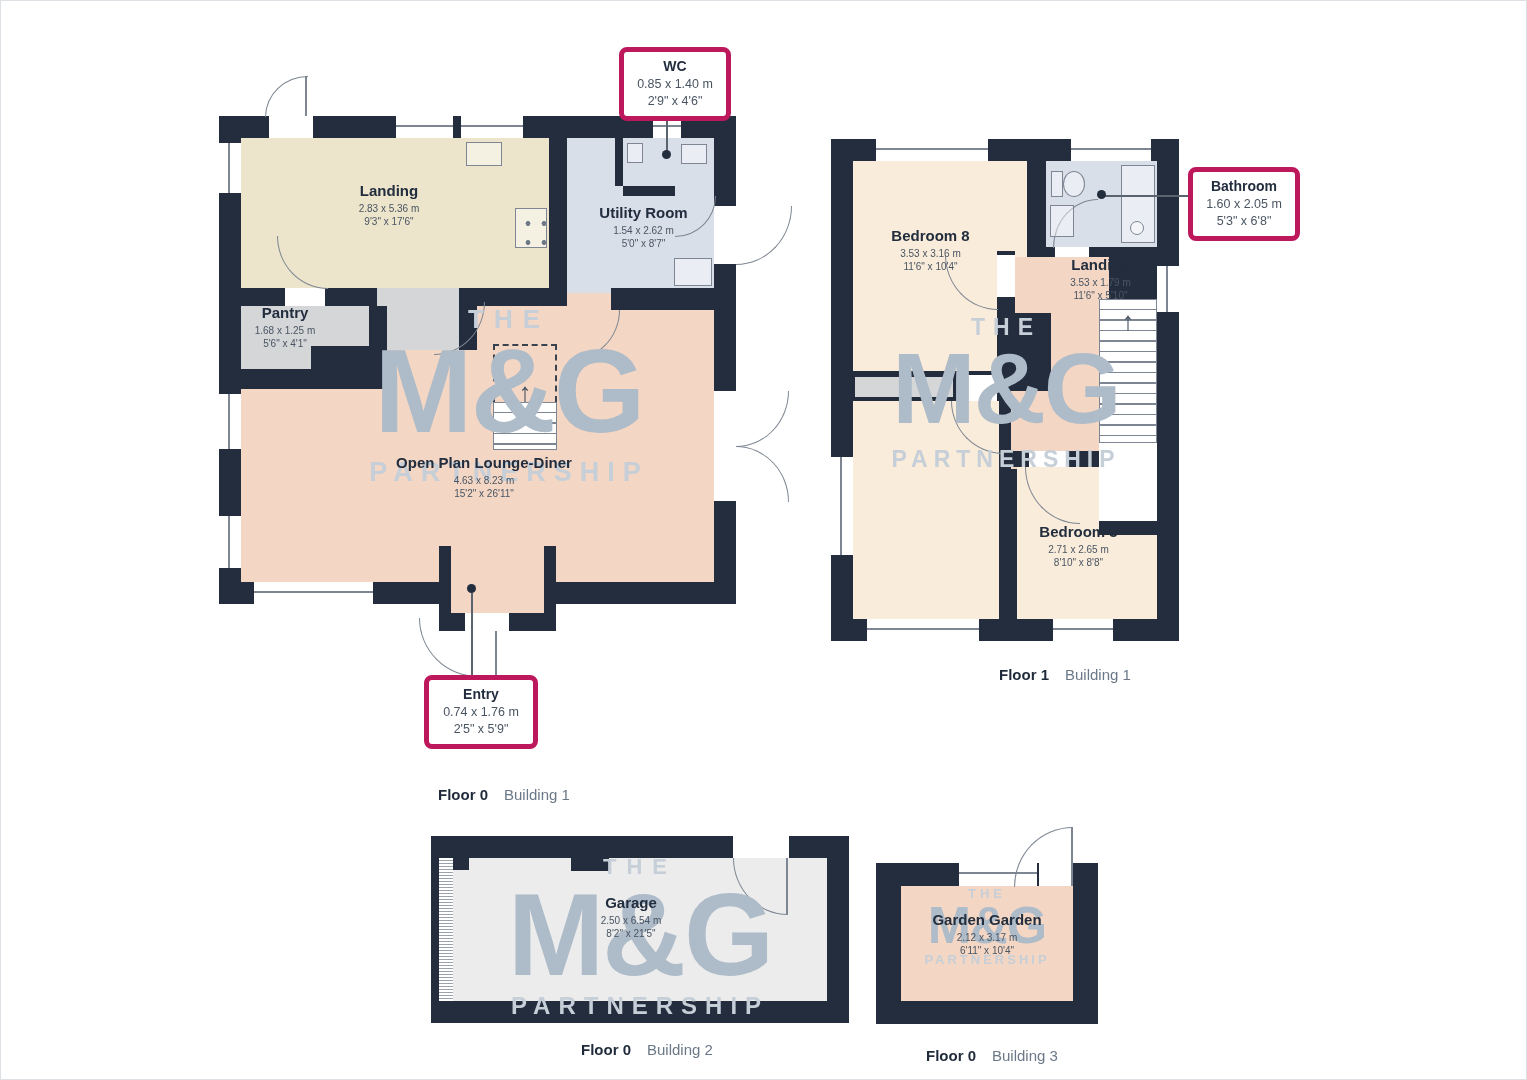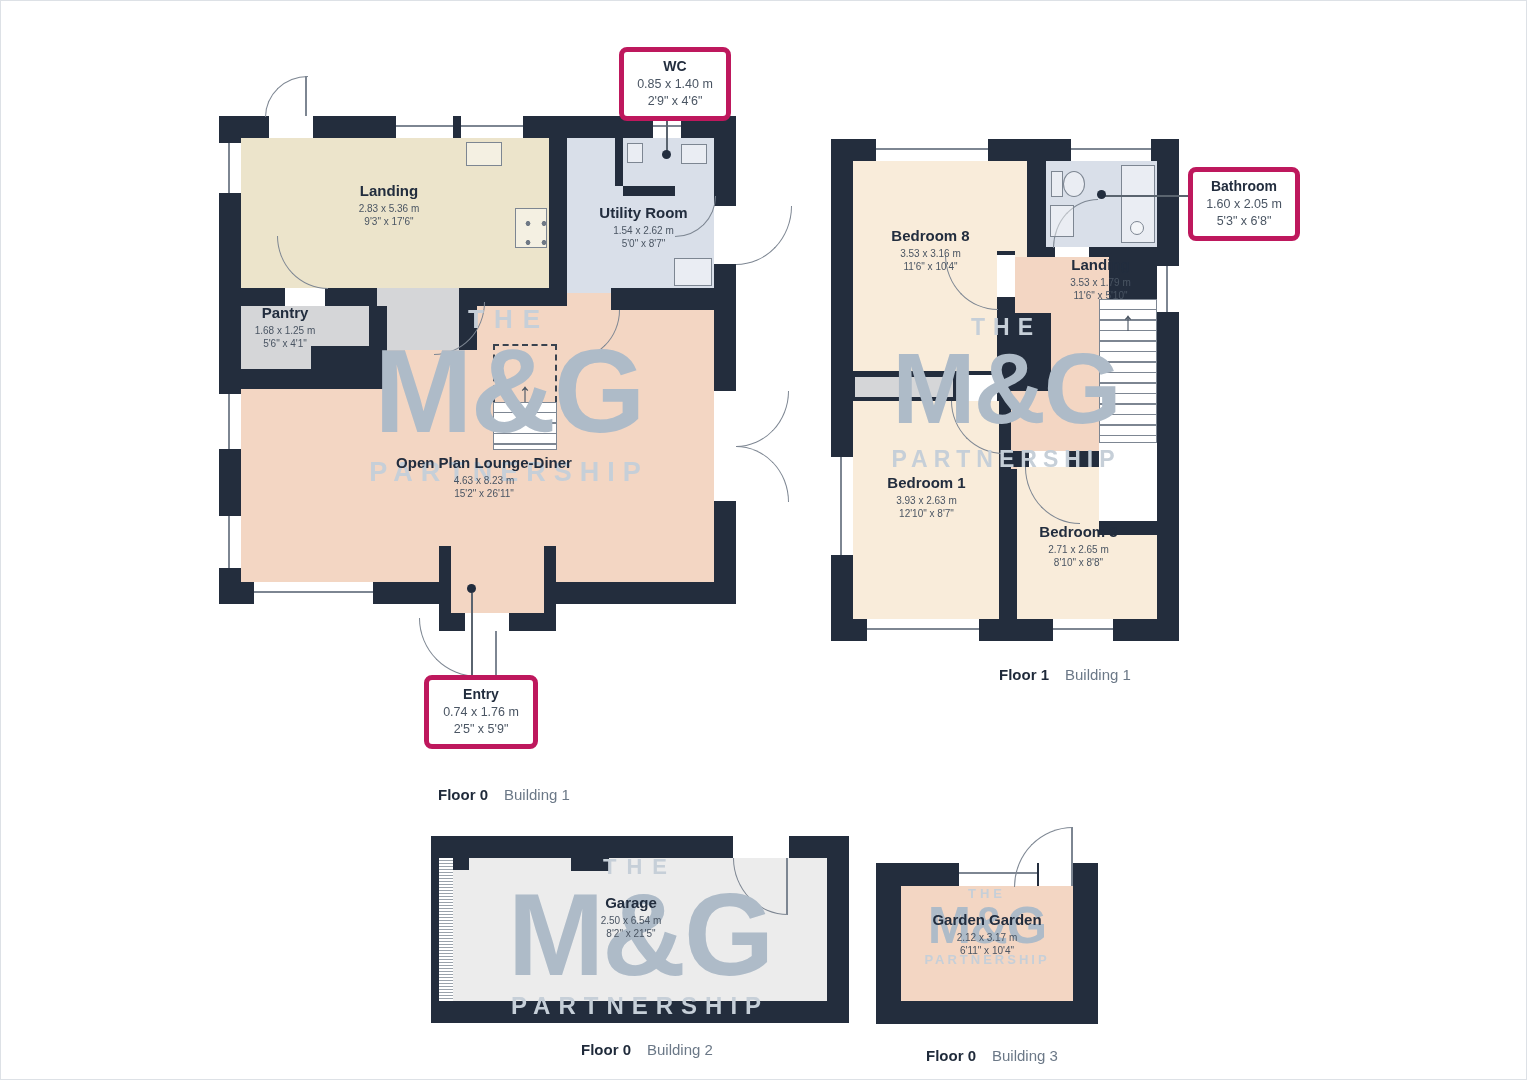--- a/index.html
+++ b/index.html
@@ -201,25 +201,20 @@
     <div class="room-label" style="left:12px;top:88px;width:175px;">
       <div class="room-name">Bedroom 8</div>
       <div class="room-dim">3.53 x 3.16 m</div>
       <div class="room-dim">11'6" x 10'4"</div>
     </div>
     <div class="room-label" style="left:185px;top:117px;width:169px;">
       <div class="room-name">Landing</div>
       <div class="room-dim">3.53 x 1.79 m</div>
       <div class="room-dim">11'6" x 5'10"</div>
     </div>
-    <div class="room-label" style="left:8px;top:335px;width:175px;">
-      <div class="room-name">Bedroom 1</div>
-      <div class="room-dim">3.93 x 2.63 m</div>
-      <div class="room-dim">12'10" x 8'7"</div>
-    </div>
     <div class="room-label" style="left:160px;top:384px;width:175px;">
       <div class="room-name">Bedroom 3</div>
       <div class="room-dim">2.71 x 2.65 m</div>
       <div class="room-dim">8'10" x 8'8"</div>
     </div>
   </div>
 
   <div class="plan" style="left:430px;top:835px;width:418px;height:187px;">
     <div class="room" style="left:22px;top:22px;width:374px;height:143px;background:var(--garage);"></div>
     <div class="hatch" style="left:8px;top:22px;width:14px;height:143px;"></div>

